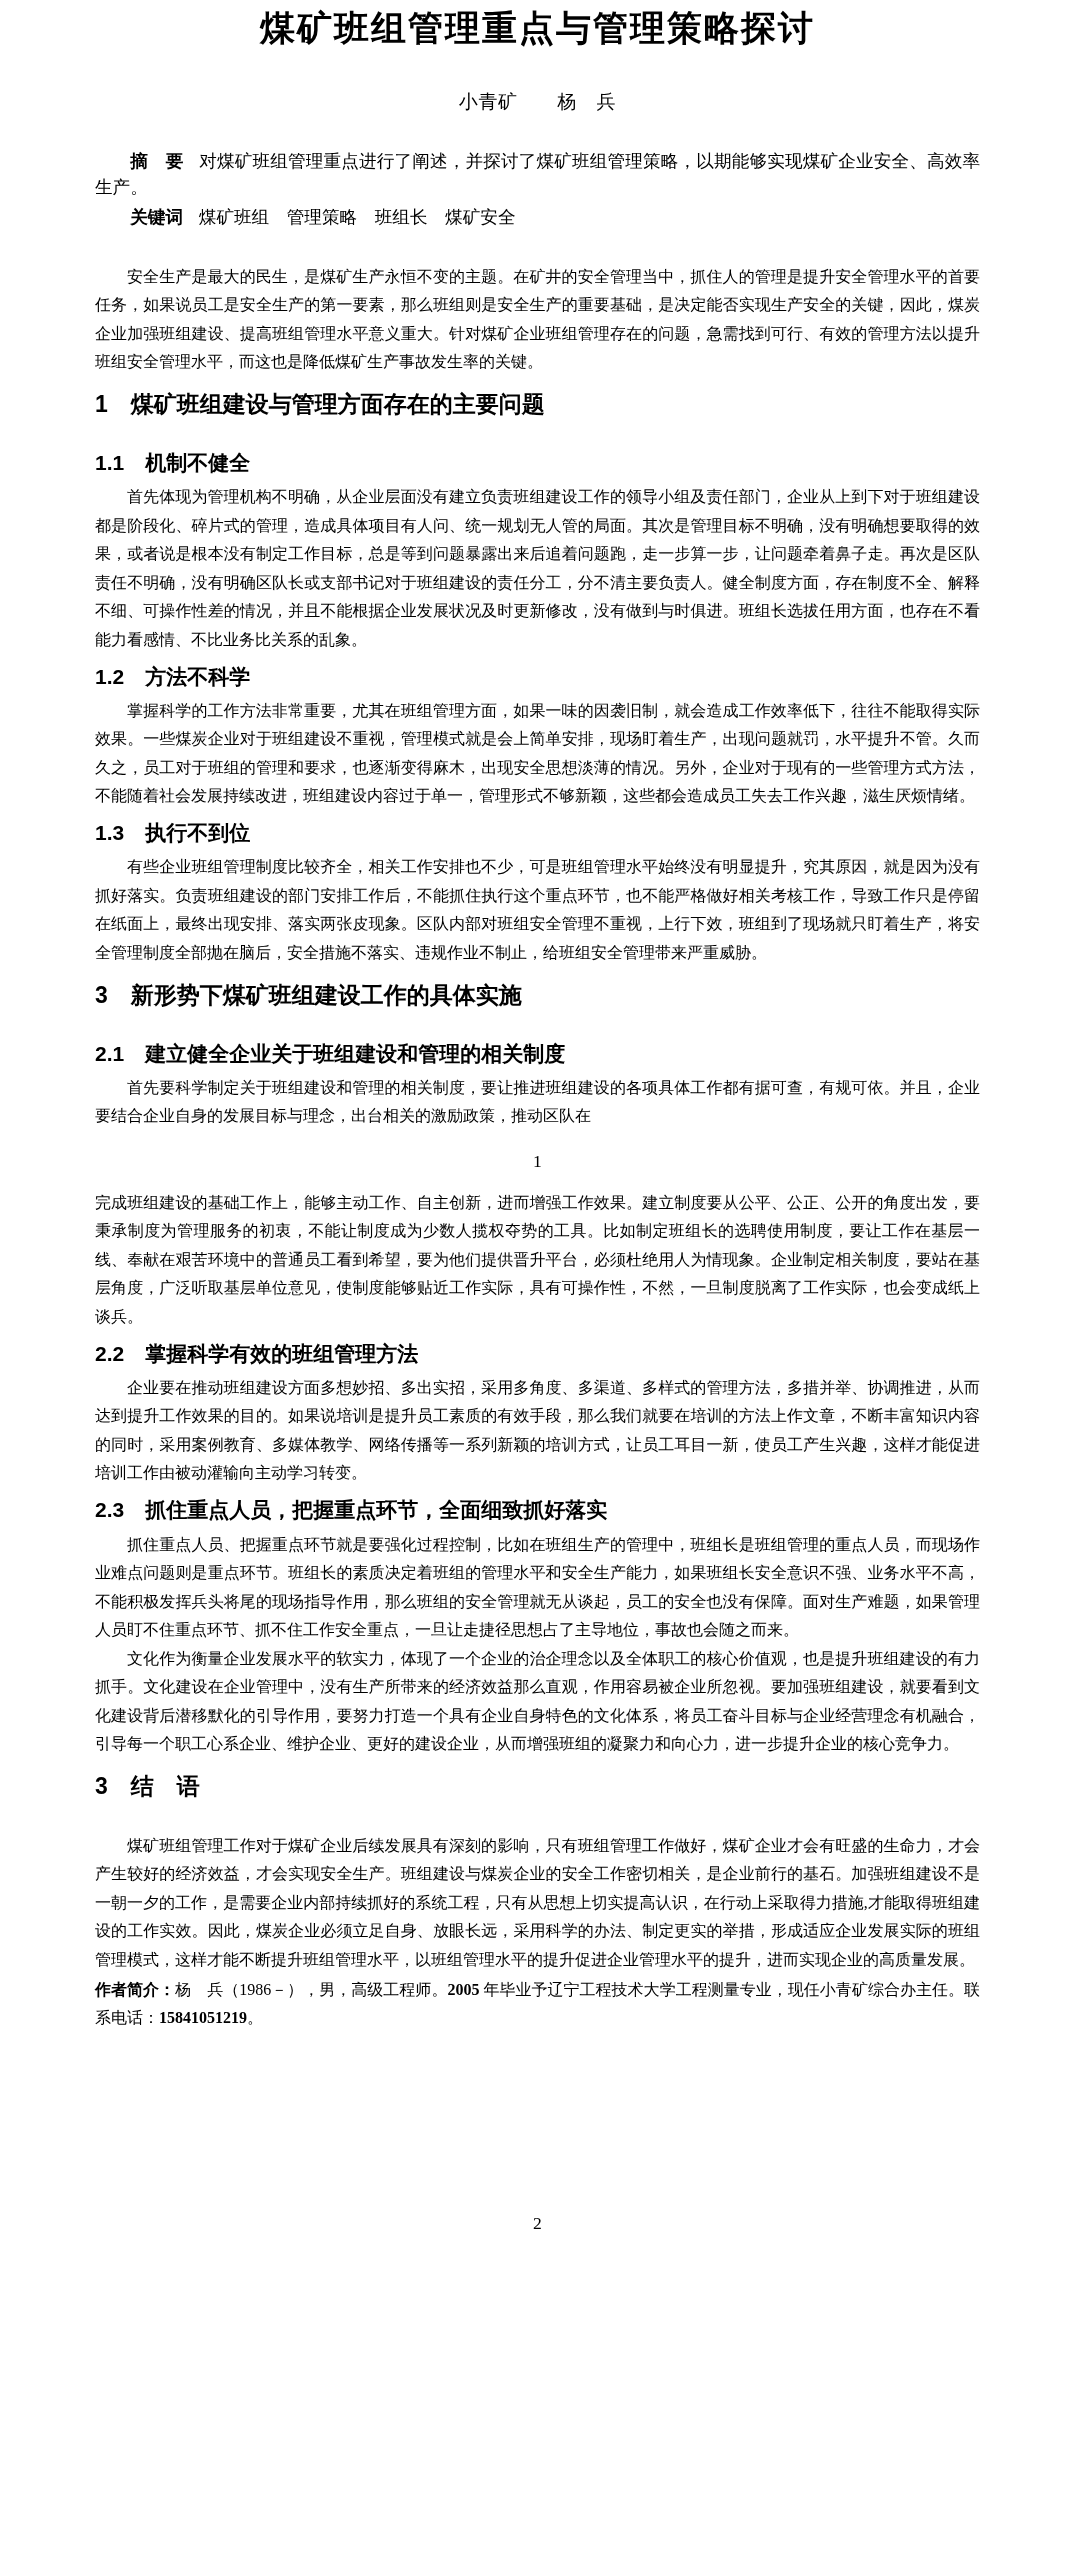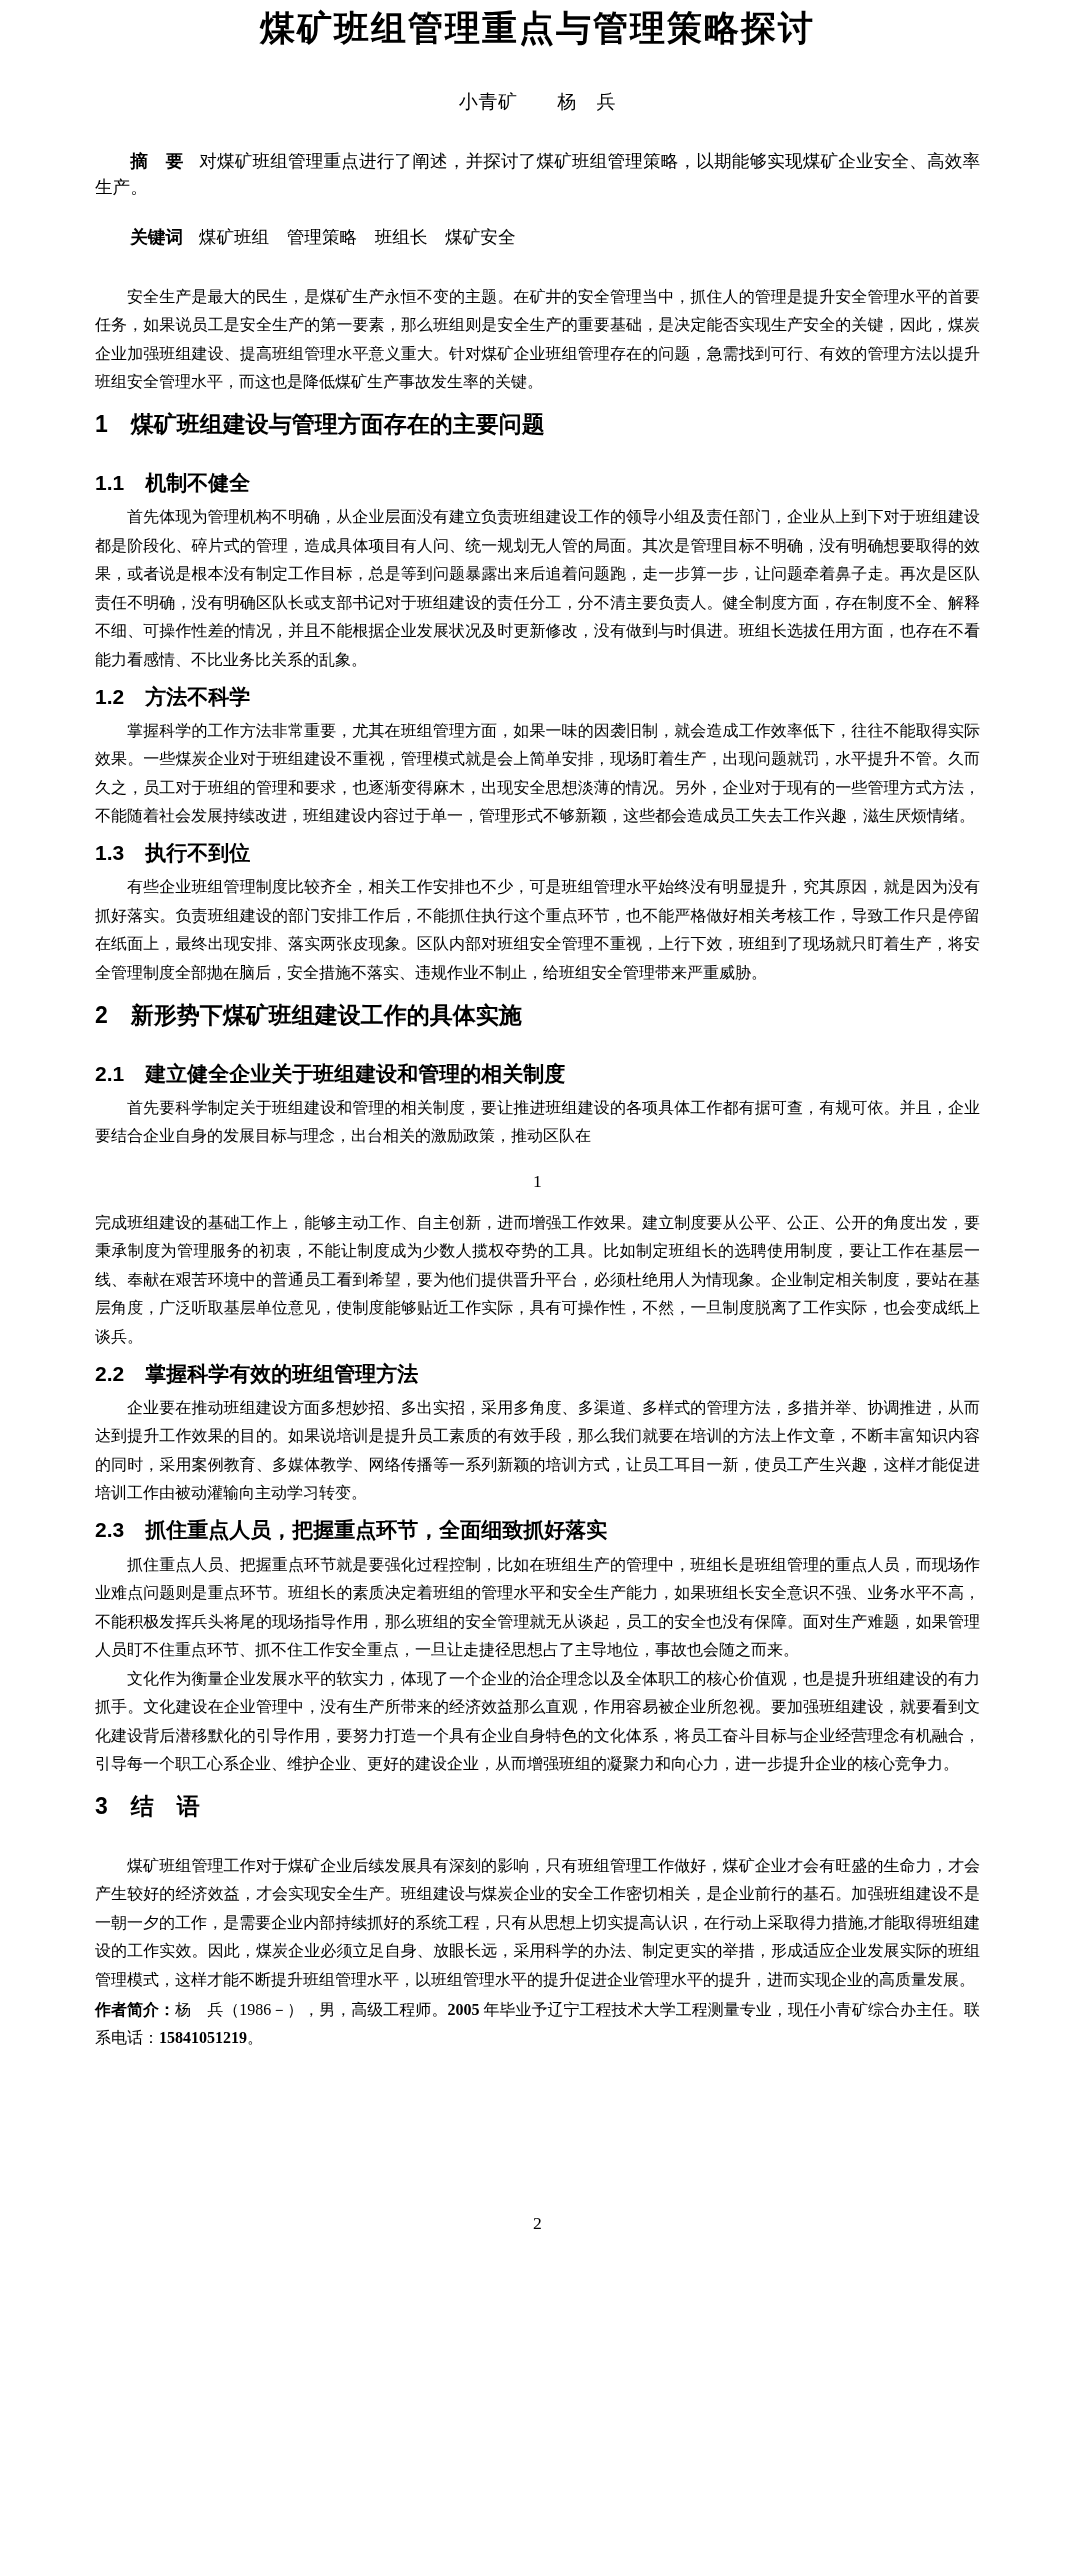--- a/index.html
+++ b/index.html
@@ -32,21 +32,21 @@
     letter-spacing: 0.7px;
   }
   .meta {
     font-size: 17.6px;
     line-height: 26px;
     margin: 0;
     text-align: justify;
     text-indent: 2em;
   }
   .meta-abstract { margin-top: 33px; }
-  .meta-keywords { margin-top: 24px; }
+  .meta-keywords { margin-top: 4px; }
   .meta-label {
     font-family: "Liberation Sans", "DejaVu Sans", sans-serif;
     font-weight: 700;
     margin-right: 0.9em;
   }
   .body-par {
     font-size: 16px;
     line-height: 28.5px;
     margin: 0;
     text-align: justify;
@@ -107,21 +107,21 @@
 
   <h3 class="h2">1.1　机制不健全</h3>
   <p class="body-par">首先体现为管理机构不明确，从企业层面没有建立负责班组建设工作的领导小组及责任部门，企业从上到下对于班组建设都是阶段化、碎片式的管理，造成具体项目有人问、统一规划无人管的局面。其次是管理目标不明确，没有明确想要取得的效果，或者说是根本没有制定工作目标，总是等到问题暴露出来后追着问题跑，走一步算一步，让问题牵着鼻子走。再次是区队责任不明确，没有明确区队长或支部书记对于班组建设的责任分工，分不清主要负责人。健全制度方面，存在制度不全、解释不细、可操作性差的情况，并且不能根据企业发展状况及时更新修改，没有做到与时俱进。班组长选拔任用方面，也存在不看能力看感情、不比业务比关系的乱象。</p>
 
   <h3 class="h2">1.2　方法不科学</h3>
   <p class="body-par">掌握科学的工作方法非常重要，尤其在班组管理方面，如果一味的因袭旧制，就会造成工作效率低下，往往不能取得实际效果。一些煤炭企业对于班组建设不重视，管理模式就是会上简单安排，现场盯着生产，出现问题就罚，水平提升不管。久而久之，员工对于班组的管理和要求，也逐渐变得麻木，出现安全思想淡薄的情况。另外，企业对于现有的一些管理方式方法，不能随着社会发展持续改进，班组建设内容过于单一，管理形式不够新颖，这些都会造成员工失去工作兴趣，滋生厌烦情绪。</p>
 
   <h3 class="h2">1.3　执行不到位</h3>
   <p class="body-par">有些企业班组管理制度比较齐全，相关工作安排也不少，可是班组管理水平始终没有明显提升，究其原因，就是因为没有抓好落实。负责班组建设的部门安排工作后，不能抓住执行这个重点环节，也不能严格做好相关考核工作，导致工作只是停留在纸面上，最终出现安排、落实两张皮现象。区队内部对班组安全管理不重视，上行下效，班组到了现场就只盯着生产，将安全管理制度全部抛在脑后，安全措施不落实、违规作业不制止，给班组安全管理带来严重威胁。</p>
 
-  <h2 class="h1">2　新形势下煤矿班组建设工作的具体实施</h2>
+  <h2 class="h1">3　新形势下煤矿班组建设工作的具体实施</h2>
 
   <h3 class="h2">2.1　建立健全企业关于班组建设和管理的相关制度</h3>
   <p class="body-par">首先要科学制定关于班组建设和管理的相关制度，要让推进班组建设的各项具体工作都有据可查，有规可依。并且，企业要结合企业自身的发展目标与理念，出台相关的激励政策，推动区队在</p>
 
   <div class="page-number">1</div>
 
   <p class="body-par no-indent">完成班组建设的基础工作上，能够主动工作、自主创新，进而增强工作效果。建立制度要从公平、公正、公开的角度出发，要秉承制度为管理服务的初衷，不能让制度成为少数人揽权夺势的工具。比如制定班组长的选聘使用制度，要让工作在基层一线、奉献在艰苦环境中的普通员工看到希望，要为他们提供晋升平台，必须杜绝用人为情现象。企业制定相关制度，要站在基层角度，广泛听取基层单位意见，使制度能够贴近工作实际，具有可操作性，不然，一旦制度脱离了工作实际，也会变成纸上谈兵。</p>
 
   <h3 class="h2">2.2　掌握科学有效的班组管理方法</h3>
   <p class="body-par">企业要在推动班组建设方面多想妙招、多出实招，采用多角度、多渠道、多样式的管理方法，多措并举、协调推进，从而达到提升工作效果的目的。如果说培训是提升员工素质的有效手段，那么我们就要在培训的方法上作文章，不断丰富知识内容的同时，采用案例教育、多媒体教学、网络传播等一系列新颖的培训方式，让员工耳目一新，使员工产生兴趣，这样才能促进培训工作由被动灌输向主动学习转变。</p>

